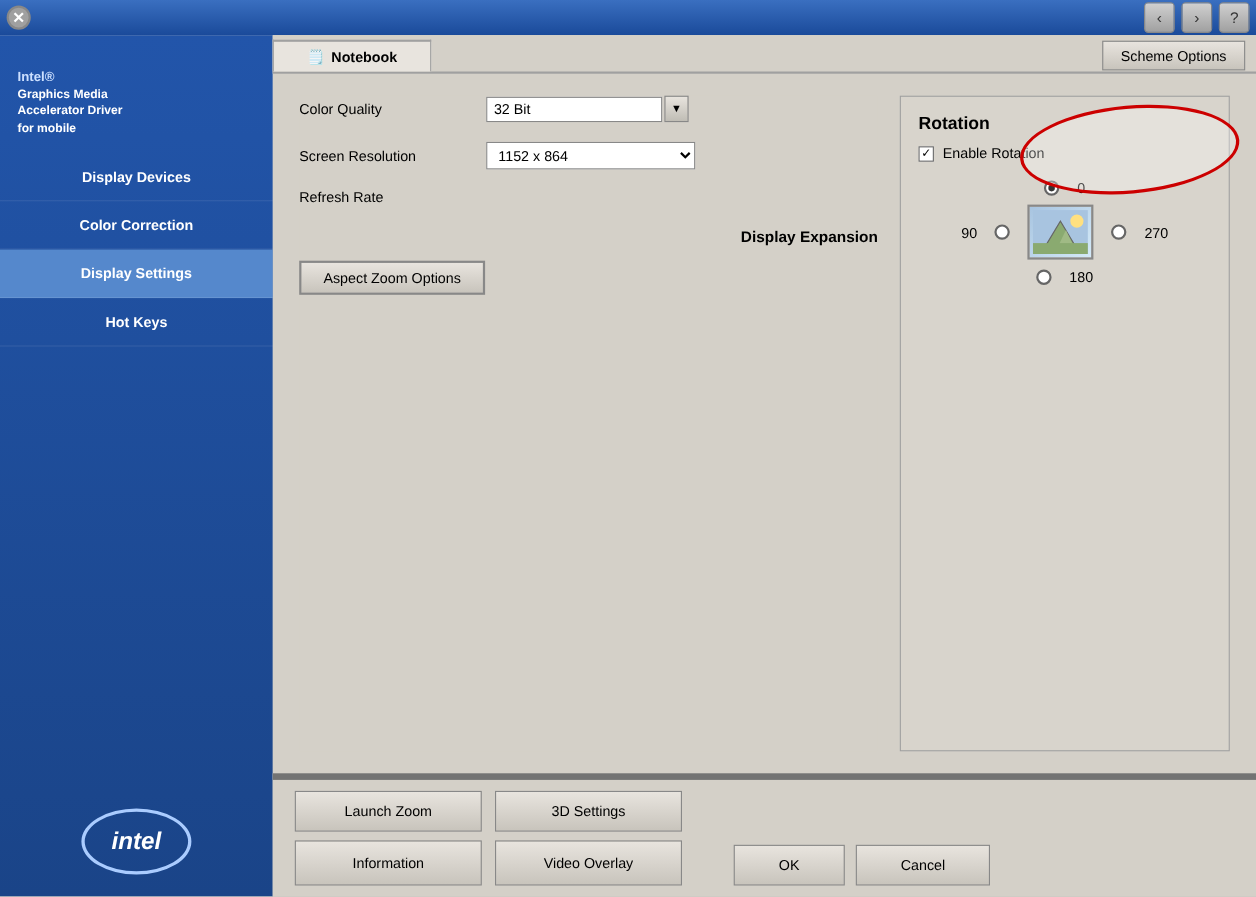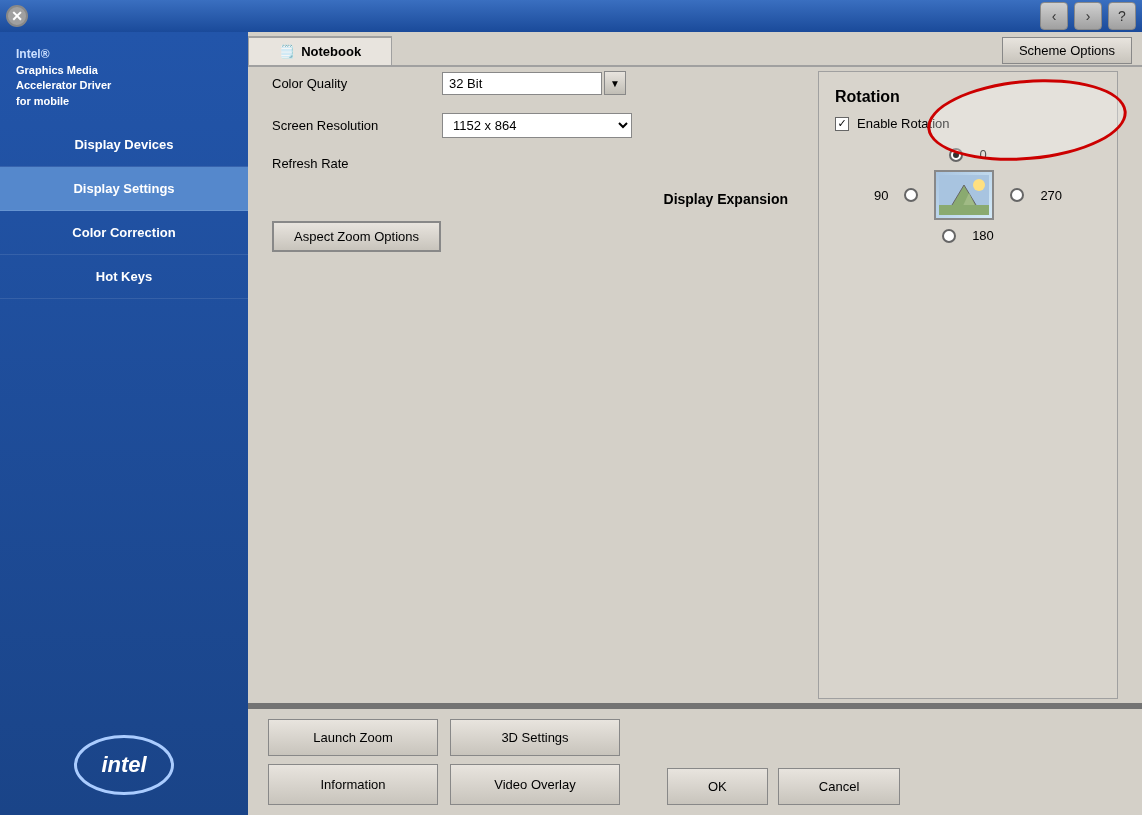--- a/index.html
+++ b/index.html
@@ -75,21 +75,21 @@
       flex: 1;
     }
 
     
     .sidebar {
       width: 248px;
       background: linear-gradient(to bottom, #2255aa, #1a4488);
       display: flex;
       flex-direction: column;
       align-items: center;
-      padding-top: 0;
+      padding-top: 16px;
     }
     .sidebar-header {
       color: white;
       font-size: 11px;
       font-weight: bold;
       padding: 14px 16px 14px 16px;
       line-height: 1.4;
       align-self: flex-start;
     }
     .sidebar-header .brand-name {
@@ -166,24 +166,24 @@
       padding: 5px 16px;
       background: linear-gradient(to bottom, #e8e4de, #c8c4bc);
       border: 1px solid #888;
       cursor: pointer;
       font-size: 13px;
       align-self: center;
     }
 
     
     .panel-content {
-      padding: 4px 24px;
+      padding: 20px 24px;
       flex: 1;
       display: flex;
-      gap: 30px;
+      gap: 20px;
     }
 
     
     .left-section {
       flex: 1;
       background: #d4d0c8;
     }
 
     .field-row {
       display: flex;
@@ -417,22 +417,22 @@
 
     <div class="sidebar">
       <div class="sidebar-header">
         <div class="brand-name">Intel®</div>
         <div>Graphics Media</div>
         <div>Accelerator Driver</div>
         <div>for mobile</div>
       </div>
       <div class="sidebar-nav">
         <div class="sidebar-item">Display Devices</div>
+        <div class="sidebar-item">Color Correction</div>
         <div class="sidebar-item active">Display Settings</div>
-        <div class="sidebar-item">Color Correction</div>
         <div class="sidebar-item">Hot Keys</div>
       </div>
       <div class="intel-logo">intel</div>
     </div>
 
     <div class="main-panel">
 
       <div class="tab-bar">
         <div class="tab active">
           <span>🗒️</span>

